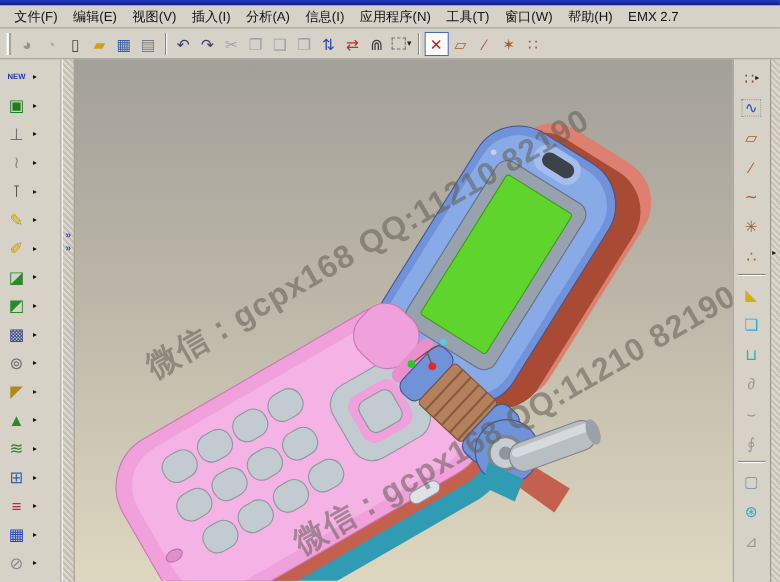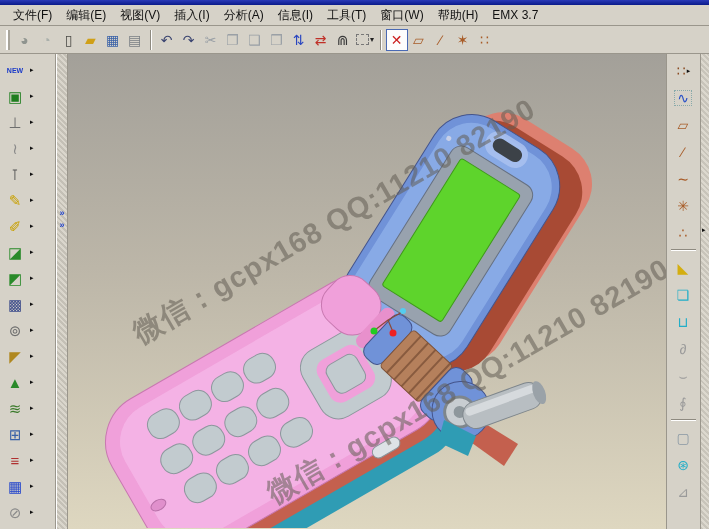--- a/index.html
+++ b/index.html
@@ -63,24 +63,25 @@
 <div class="title-strip"></div>
 
 <div class="menu-bar">
 
 <span class="menu-item">文件(F)</span>
     <span class="menu-item">编辑(E)</span>
     <span class="menu-item">视图(V)</span>
     <span class="menu-item">插入(I)</span>
     <span class="menu-item">分析(A)</span>
     <span class="menu-item">信息(I)</span>
+    <span class="menu-item">应用程序(N)</span>
     <span class="menu-item">工具(T)</span>
     <span class="menu-item">窗口(W)</span>
     <span class="menu-item">帮助(H)</span>
-    <span class="menu-item">EMX 3.7</span>
+    <span class="menu-item">EMX 2.7</span>
   </div>
 
 <div class="toolbar">
   <span class="grip"></span>
   <span class="tb-group">
 
   <span class="tbtn">
         <span class="glyph" style="color: rgb(143, 148, 143);">◕</span>
         <span class="caret"></span>
       </span>

